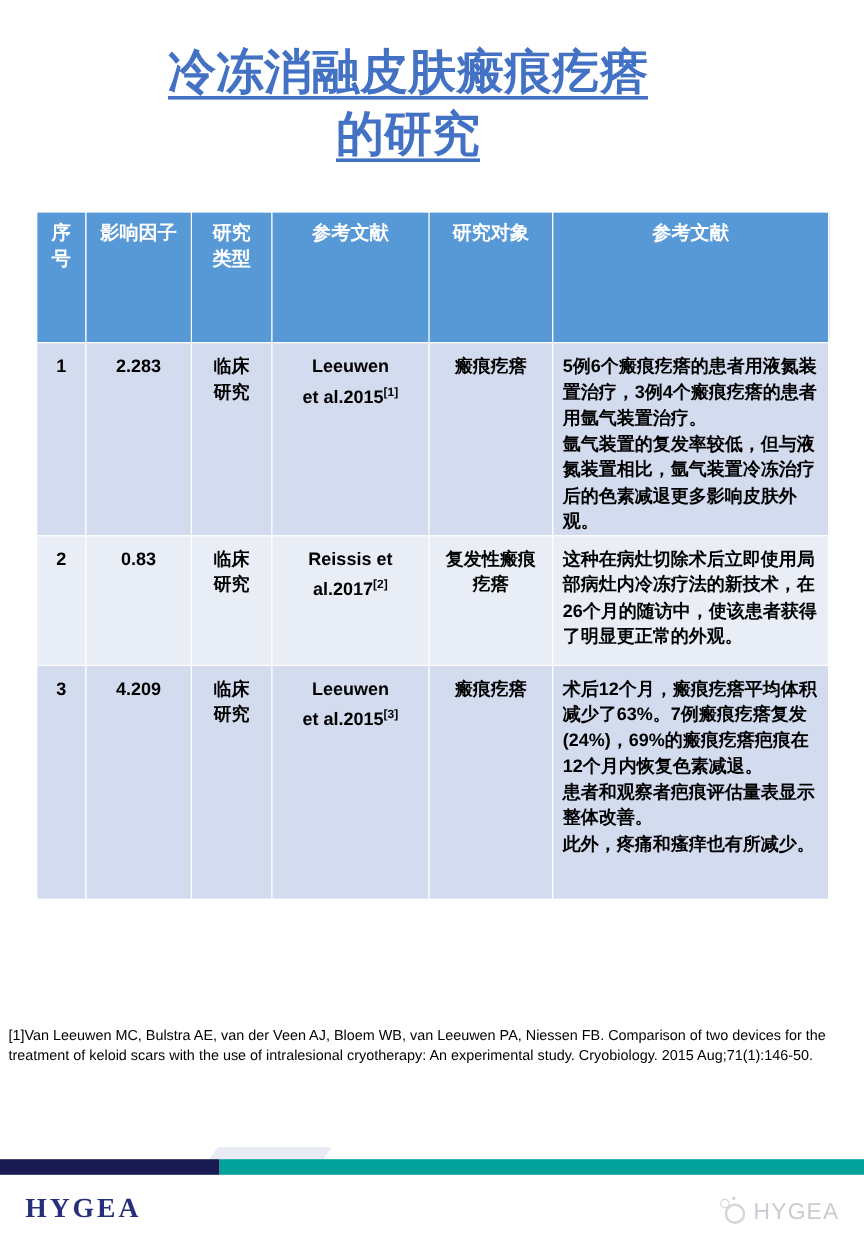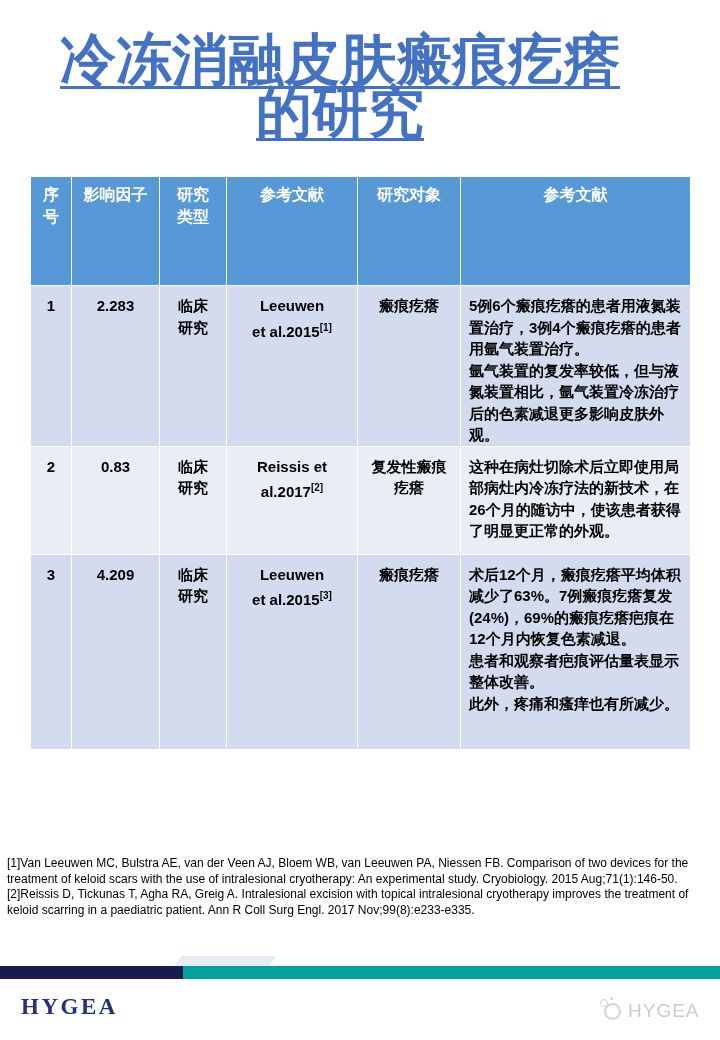--- a/index.html
+++ b/index.html
@@ -11,21 +11,21 @@
     overflow: hidden;
   }
 
   
   .title {
     position: absolute;
     top: 34px; left: 0; width: 680px;
     text-align: center;
     color: #4372C4;
     font-weight: bold;
-    font-size: 56px;
+    font-size: 40px;
     line-height: 52px;
   }
   .title .tline {
     text-decoration: underline;
     text-decoration-thickness: 3px;
     text-underline-offset: 7px;
   }
 
   
   .study-table {
@@ -200,21 +200,20 @@
     <td>瘢痕疙瘩</td>
     <td class="result">术后12个月，瘢痕疙瘩平均体积减少了63%。7例瘢痕疙瘩复发(24%)，69%的瘢痕疙瘩疤痕在12个月内恢复色素减退。
 患者和观察者疤痕评估量表显示整体改善。
 此外，疼痛和瘙痒也有所减少。</td>
   </tr>
 </tbody>
   </table>
 
 <div class="footnotes">
   <p class="fn">[1]Van Leeuwen MC, Bulstra AE, van der Veen AJ, Bloem WB, van Leeuwen PA, Niessen FB. Comparison of two devices for the treatment of keloid scars with the use of intralesional cryotherapy: An experimental study. Cryobiology. 2015 Aug;71(1):146-50.</p>
-  <p class="fn">[2]Reissis D, Tickunas T, Agha RA, Greig A. Intralesional excision with topical intralesional cryotherapy improves the treatment of keloid scarring in a paediatric patient. Ann R Coll Surg Engl. 2017 Nov;99(8):e233-e335.</p>
 </div>
 
 <div class="deco-light"></div>
 <div class="bar-navy"></div>
 <div class="bar-teal"></div>
 
 <div class="hygea-logo">HYGEA</div>
 
 <div class="watermark">
   <span class="wm-icon"></span>

